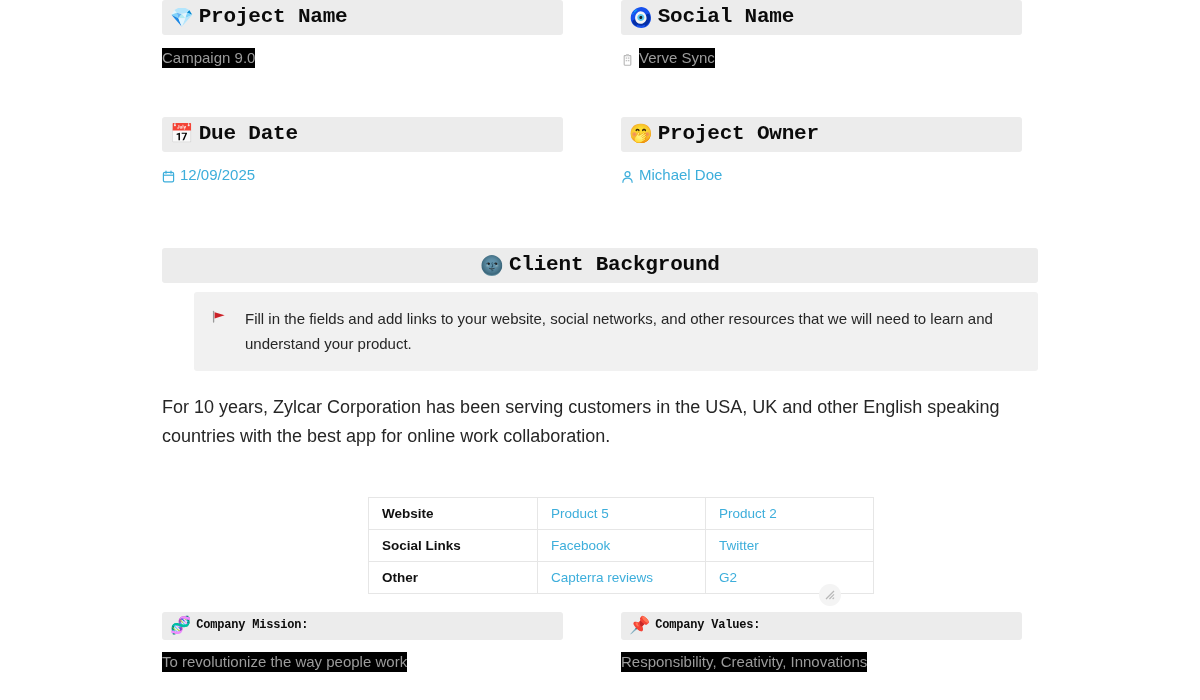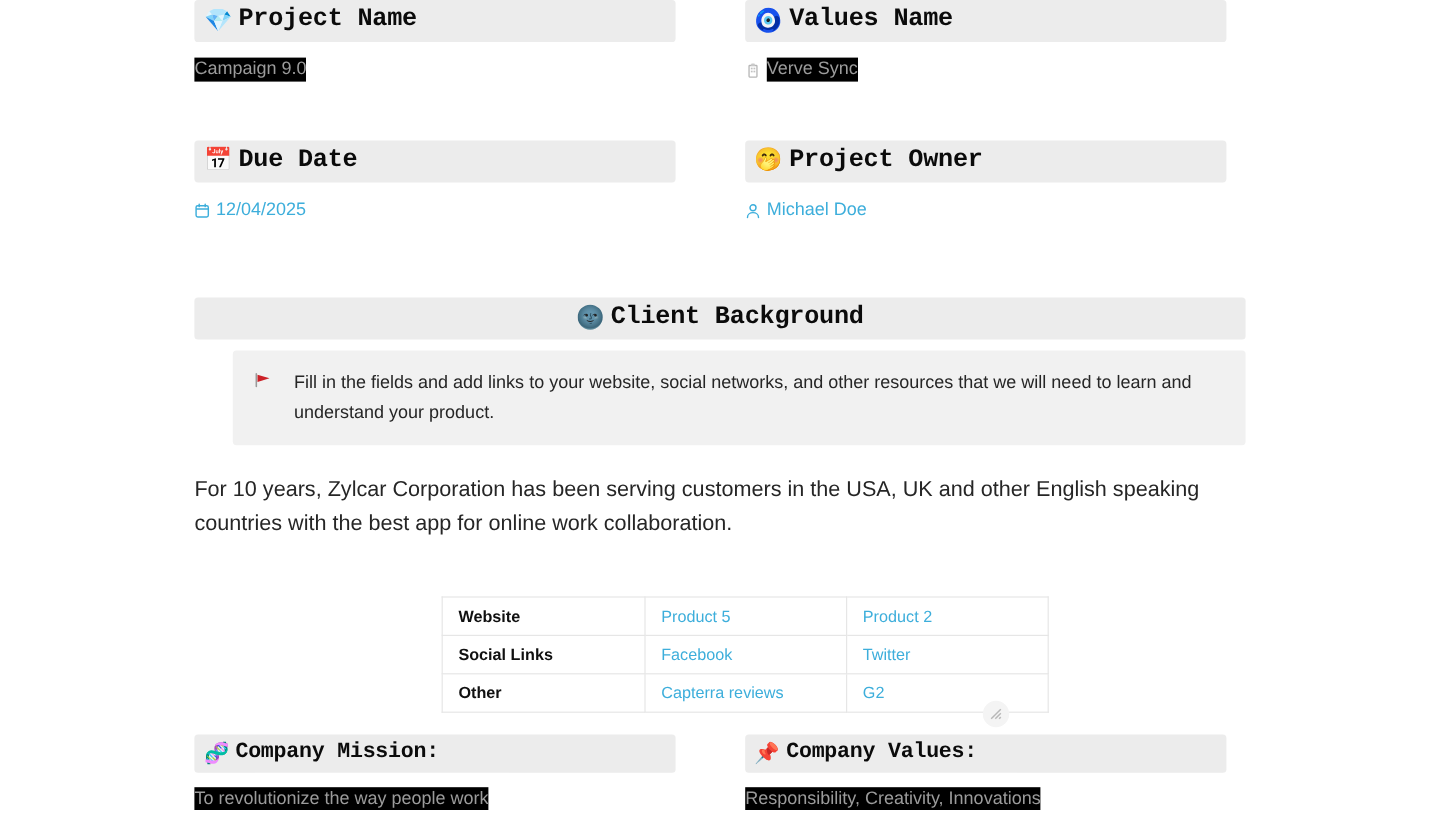--- a/index.html
+++ b/index.html
@@ -157,21 +157,21 @@
     justify-content: center;
   }
 
   .bottom-row {
     position: absolute;
     left: 162px;
     top: 612px;
     display: flex;
     gap: 58px;
   }
-  .bottom-row .head-band .htext { font-size: 18px; }
+  .bottom-row .head-band .htext { font-size: 12px; }
   .bottom-row .head-band .emoji { font-size: 17px; }
   .bottom-row .head-band { padding: 5px 8px 6px 8px; }
   .bottom-row .value-line { margin-top: 12px; font-size: 15px; align-items: center; }
 </style>
 </head>
 <body>
 
 <div class="page">
 
   <div class="row2">
@@ -182,21 +182,21 @@
         <span class="htext">Project Name</span>
       </div>
       <div class="value-line">
         <span class="placeholder">Campaign 9.0</span>
       </div>
     </div>
 
     <div class="col">
       <div class="head-band">
         <span class="emoji">🧿</span>
-        <span class="htext">Values Name</span>
+        <span class="htext">Social Name</span>
       </div>
       <div class="value-line">
         <span class="ico">
           <svg width="13" height="14" viewBox="0 0 13 14">
             <rect x="3.2" y="2.6" width="6.6" height="9.6" rx="0.6" fill="none" stroke="#b6b6b6" stroke-width="1.1"></rect>
             <rect x="5" y="1" width="3" height="2" rx="0.5" fill="#c9c9c9"></rect>
             <rect x="4.7" y="4.4" width="1.5" height="1.4" fill="#c2c2c2"></rect>
             <rect x="6.9" y="4.4" width="1.5" height="1.4" fill="#c2c2c2"></rect>
             <rect x="4.7" y="6.9" width="1.5" height="1.4" fill="#c2c2c2"></rect>
             <rect x="6.9" y="6.9" width="1.5" height="1.4" fill="#c2c2c2"></rect>
@@ -218,21 +218,21 @@
       </div>
       <div class="value-line">
         <span class="ico">
           <svg width="13" height="14" viewBox="0 0 13 14">
             <rect x="1.4" y="2.4" width="10.2" height="9.4" rx="1.4" fill="none" stroke="#3daedb" stroke-width="1.2"></rect>
             <line x1="1.4" y1="5.2" x2="11.6" y2="5.2" stroke="#3daedb" stroke-width="1.2"></line>
             <line x1="4" y1="1.1" x2="4" y2="3.2" stroke="#3daedb" stroke-width="1.2" stroke-linecap="round"></line>
             <line x1="9" y1="1.1" x2="9" y2="3.2" stroke="#3daedb" stroke-width="1.2" stroke-linecap="round"></line>
           </svg>
         </span>
-        <span class="linkish">12/04/2025</span>
+        <span class="linkish">12/09/2025</span>
       </div>
     </div>
 
     <div class="col">
       <div class="head-band">
         <span class="emoji">🤭</span>
         <span class="htext">Project Owner</span>
       </div>
       <div class="value-line">
         <span class="ico">

